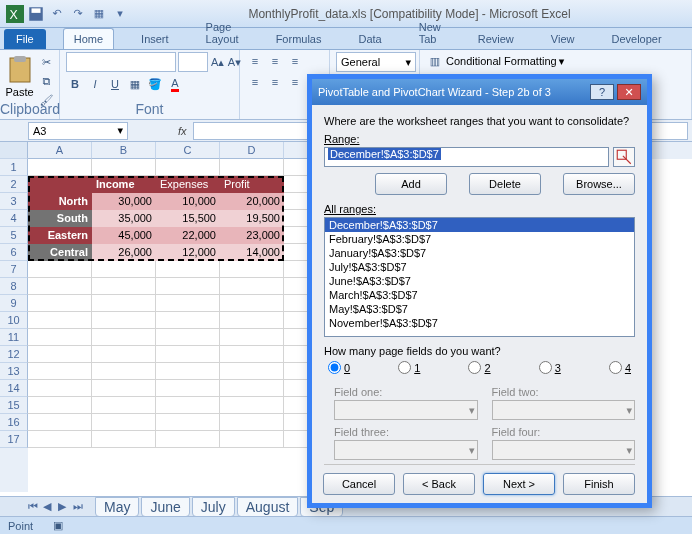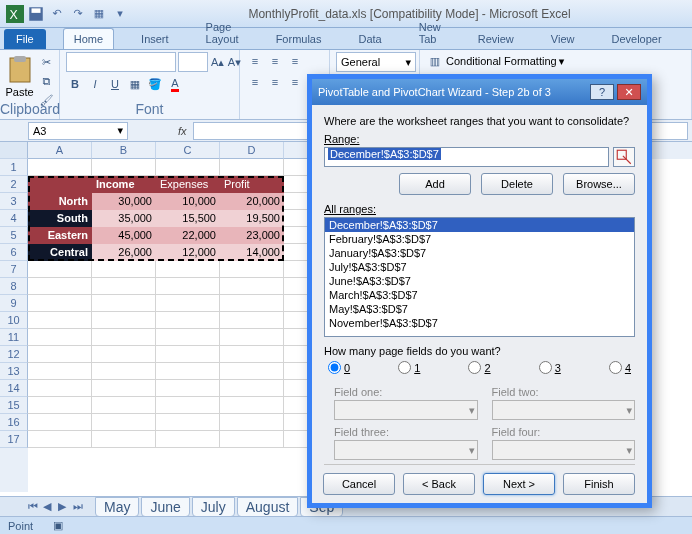--- a/index.html
+++ b/index.html
@@ -33,39 +33,39 @@
 .colh-row .cell{border-right:1px solid #c5d5ea;border-bottom:1px solid #a5bcda;width:64px;text-align:center;color:#4b6b9e;line-height:17px}
 .grid{position:relative}
 .grid-row{display:flex;height:17px}
 .grid-cell{width:64px;border-right:1px solid #d4d4d4;border-bottom:1px solid #d4d4d4}
 .data-table{position:absolute;left:0;top:34px}
 .data-table .hdr{background:#9c3a43;color:#fff;font-weight:bold;height:17px;display:flex}
 .data-table .dr{height:17px;display:flex}
 .data-table .tc{width:64px;padding:0 4px;line-height:17px;text-align:right}
 .data-table .tc.lbl{text-align:right;color:#fff;font-weight:bold}
 .r1{background:#e8b5ba}.r2{background:#f0d1d4}.r3{background:#e8b5ba}.r4{background:#f0d1d4}
-.r1 .lbl,.r3 .lbl{background:#9c3a43}.r2 .lbl,.r4 .lbl{background:#0f172a}
+.r1 .lbl,.r3 .lbl{background:#9c3a43}.r2 .lbl,.r4 .lbl{background:#737373}
 .marq{position:absolute;border:2px dashed #000;pointer-events:none}
 .sheet-tabs{position:absolute;bottom:18px;left:0;right:0;height:20px;background:#dce7f4;display:flex;align-items:center;padding-left:28px;gap:2px;border-top:1px solid #a5bcda}
 .sheet-tabs .nav{display:flex;gap:1px;margin-right:6px}
 .sheet-tabs .nav span{width:14px;height:14px;color:#4b6b9e}
 .stab{background:#f4f8fc;border:1px solid #a5bcda;padding:1px 8px;font-size:14px;color:#3b5a82;border-radius:0 0 4px 4px}
 .status-bar{position:absolute;bottom:0;left:0;right:0;height:18px;background:#cde0f5;border-top:1px solid #a5bcda;display:flex;align-items:center;padding:0 8px;color:#3b5a82;font-size:11px}
 .dialog{position:absolute;left:307px;top:74px;width:345px;height:434px;background:#eceef2;border:5px solid #3b82f6;box-shadow:4px 4px 12px rgba(0,0,0,.3)}
 .dlg-title{height:26px;background:linear-gradient(#5f9fe0,#3878c8);display:flex;align-items:center;padding:0 6px;color:#fff;font-size:12px}
 .dlg-title .sp{flex:1}
 .dlg-title .wbtn{width:24px;height:16px;margin-left:3px;background:#d8e6f5;border:1px solid #3b5a82;display:inline-flex;align-items:center;justify-content:center;color:#2a4a7a}
 .dlg-title .wbtn.close{background:#d05050;color:#fff;border-color:#803030}
 .dlg-body{padding:10px 12px 8px}
 .dlg-body label{display:block;margin-bottom:2px}
 .range-row{display:flex;gap:4px;align-items:center;margin-bottom:6px}
 .range-inp{flex:1;border:1px solid #7a92b0;height:20px;background:#fff;color:#fff;padding:0 3px}
 .range-inp .sel{background:#3060c0;padding:0 2px}
 .pick{width:22px;height:20px;border:1px solid #7a92b0;background:#f8f8f8;display:inline-flex;align-items:center;justify-content:center}
-.btn-row{display:flex;gap:10px;justify-content:flex-end;margin-bottom:8px}
+.btn-row{display:flex;gap:22px;justify-content:flex-end;margin-bottom:8px}
 .dbtn{min-width:72px;height:22px;border:1px solid #7a92b0;background:linear-gradient(#fefefe,#e0e4ea);border-radius:3px;padding:0 10px;cursor:pointer}
 .dbtn.primary{border-color:#3c78c0;box-shadow:0 0 3px #6fa8e8}
 .listbox{border:1px solid #7a92b0;background:#fff;height:120px;overflow:auto;margin-bottom:8px}
 .listbox .item{padding:1px 4px}
 .listbox .item.sel{background:#3060c0;color:#fff}
 .radio-row{display:flex;justify-content:space-between;margin:4px 0 10px;padding:0 4px}
 .radio-row label{display:flex;align-items:center;gap:3px;text-decoration:underline}
 .field-grid{display:grid;grid-template-columns:1fr 1fr;gap:6px 14px;margin-left:10px}
 .field-grid .fld label{color:#888}
 .combo{border:1px solid #b5b5b5;background:#f0f0f0;height:20px;display:flex;align-items:center;justify-content:flex-end;padding-right:2px;color:#888}

